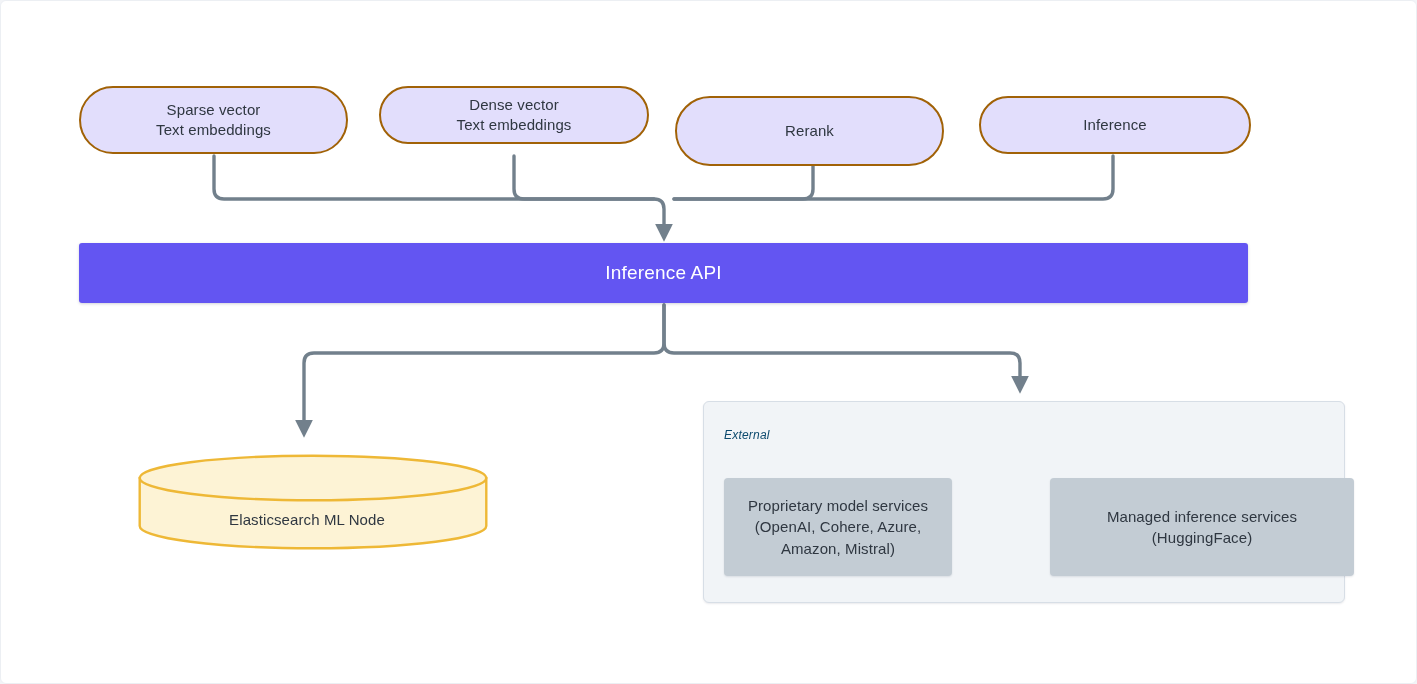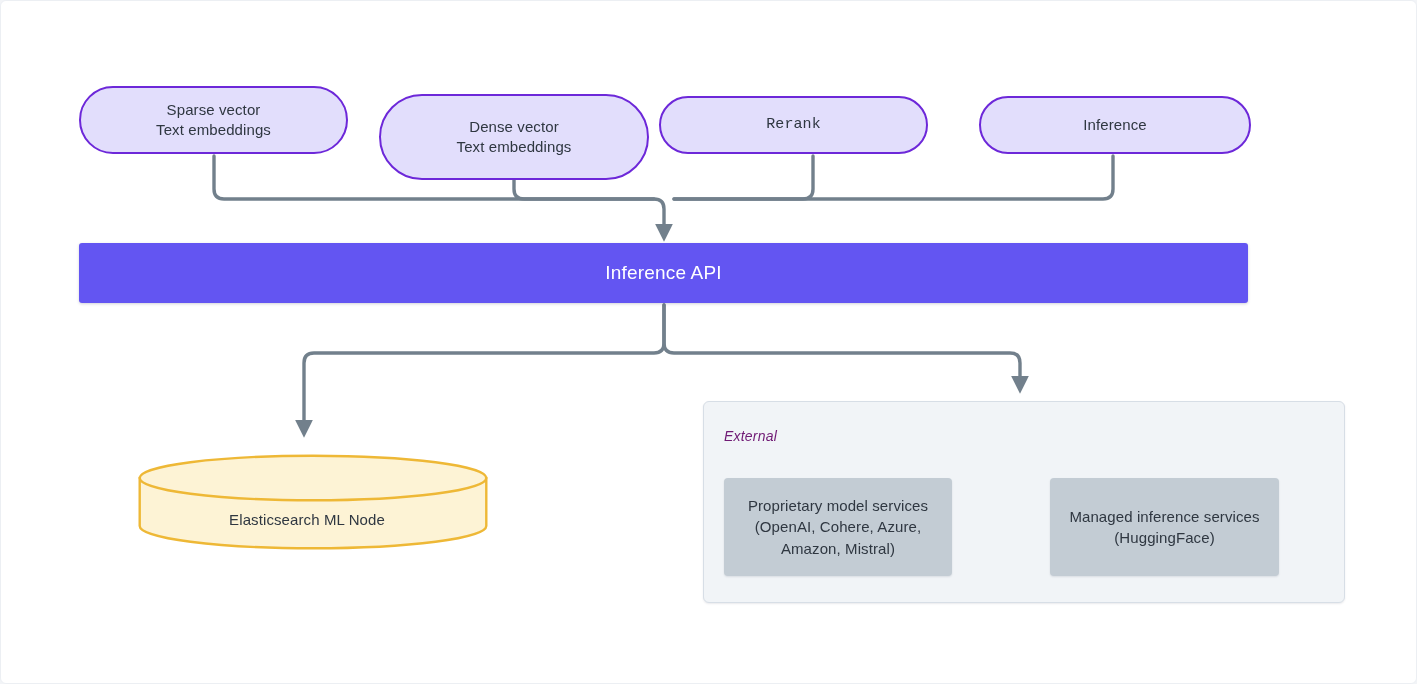--- a/index.html
+++ b/index.html
@@ -29,21 +29,21 @@
   .node {
     position: absolute;
     display: flex;
     align-items: center;
     justify-content: center;
     text-align: center;
   }
   
   .pill {
     background: #e2defc;
-    border: 2px solid #6d28d9;
+    border: 2px solid #a16207;
     border-radius: 999px;
     color: #2f3741;
     font-size: 15px;
     line-height: 1.35;
     letter-spacing: .1px;
   }
   
   .bar {
     background: #6355f2;
     border-radius: 3px;
@@ -68,22 +68,22 @@
   }
   
   .group {
     background: #f1f4f7;
     border: 1px solid #d7dee6;
     border-radius: 6px;
     box-shadow: 0 1px 2px rgba(45,50,80,.10);
   }
   .group-label {
     position: absolute;
-    color: #701a75;
-    font-size: 14px;
+    color: #0c4a6e;
+    font-size: 12px;
     font-style: italic;
     letter-spacing: .2px;
   }
   .svc {
     background: #c3ccd4;
     border-radius: 4px;
     color: #2f3741;
     font-size: 15px;
     line-height: 1.42;
     letter-spacing: .1px;
@@ -112,26 +112,26 @@
       <path d="M 663 304 L 663 342 Q 663 352 653 352 L 313 352 Q 303 352 303 362 L 303 430" marker-end="url(#arrow)"></path>
       <path d="M 663 304 L 663 342 Q 663 352 673 352 L 1009 352 Q 1019 352 1019 362 L 1019 386" marker-end="url(#arrow)"></path>
     </g>
   </svg>
 
   <div class="node pill" style="left:78px;  top:85px;  width:269px; height:68px;">
     <span class="multiline">Sparse vector
 Text embeddings</span>
   </div>
 
-  <div class="node pill" style="left:378px; top:93px;  width:270px; height:86px;">
+  <div class="node pill" style="left:378px; top:85px;  width:270px; height:58px;">
     <span class="multiline">Dense vector
 Text embeddings</span>
   </div>
 
-  <div class="node pill" style="left:658px; top:95px;  width:269px; height:58px;font-family:Liberation Mono, monospace;">
+  <div class="node pill" style="left:674px; top:95px;  width:269px; height:70px;">
     <span class="multiline">Rerank</span>
   </div>
 
   <div class="node pill" style="left:978px; top:95px;  width:272px; height:58px;">
     <span class="multiline">Inference</span>
   </div>
 
   <div class="node bar" style="left:78px; top:242px; width:1169px; height:60px;">
     <span>Inference API</span>
   </div>
@@ -147,18 +147,18 @@
   <div class="group" style="position:absolute; left:702px; top:400px; width:642px; height:202px;"></div>
 
   <div class="group-label" style="left:723px; top:427px;">External</div>
 
   <div class="node svc" style="left:723px; top:477px; width:228px; height:98px;">
     <span class="multiline">Proprietary model services
 (OpenAI, Cohere, Azure,
 Amazon, Mistral)</span>
   </div>
 
-  <div class="node svc" style="left:1049px; top:477px; width:229px; height:98px;">
+  <div class="node svc" style="left:1049px; top:477px; width:304px; height:98px;">
     <span class="multiline">Managed inference services
 (HuggingFace)</span>
   </div>
 
 </div>
 
 </body></html>

